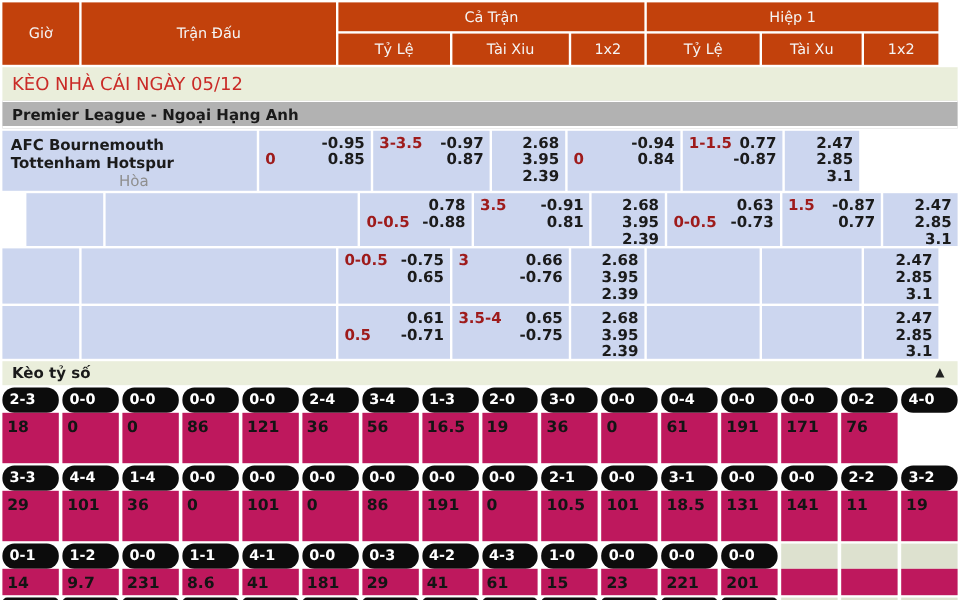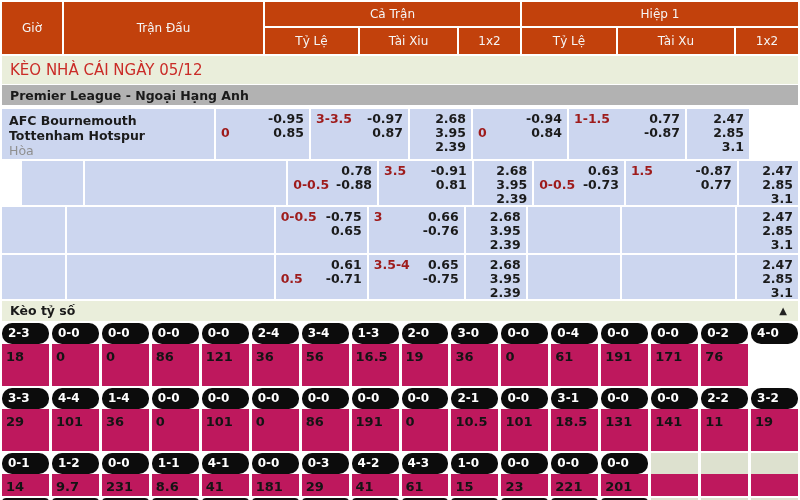--- a/index.html
+++ b/index.html
@@ -12,21 +12,21 @@
 
   
   .hdr { display: flex; gap: 2px; margin-top: 2px; }
   .hcell {
     background: #c2410c; color: #f5f5f5; font-size: 12px; font-weight: normal;
     display: flex; align-items: center; justify-content: center;
   }
   .tall { height: 52px; }
   .c1 { width: 64px; } .c2 { width: 212px; }
   .c3 { width: 93px; } .c4 { width: 97px; } .c5 { width: 61px; }
-  .c6 { width: 94px; } .c7 { width: 116px; } .c8 { width: 62px; }
+  .c6 { width: 94px; } .c7 { width: 83px; } .c8 { width: 62px; }
   .hgroup { display: flex; flex-direction: column; gap: 2px; }
   .glabel { height: 24px; }
   .srow { display: flex; gap: 2px; }
   .srow .hcell { height: 26px; }
 
   
   .title-bar {
     margin-top: 2px; height: 28px; line-height: 28px; padding-left: 8px;
     background: #eaeedb; color: #ca2b27; font-weight: normal; font-size: 15px;
   }
@@ -37,21 +37,21 @@
   }
 
   
   .orow { display: flex; gap: 2px; margin-top: 2px; }
   .orow .cell { background: #ccd6ef; }
   .r1 { height: 50px; } .r2 { height: 44px; padding-left: 20px; } .r3 { height: 46px; } .r4 { height: 44px; }
   .time-cell { text-align: center; font-size: 12px; font-weight: bold; padding-top: 5px; line-height: 15px; }
   .date { color: #3a3a3a; }
   .kick { color: #f15b5b; }
   .match-cell { font-size: 12.5px; font-weight: bold; padding: 4px 0 0 7px; line-height: 15px; color: #1b1b1b; }
-  .draw { color: #8f8f8f; font-weight: normal; }
+  .draw { color: #8f8f8f; font-weight: normal; text-align: center; }
   .odds-cell { padding: 3px 5px 0 5px; font-size: 12.5px; font-weight: bold; color: #1b1b1b; }
   .oline { line-height: 14px; display: flex; justify-content: space-between; }
   .oline.right { display: block; text-align: right; }
   .hdp { color: #9e1b1b; }
 
   
   .score-head {
     margin-top: 2px; height: 20px; line-height: 20px; padding-left: 8px;
     background: #eaeedb; color: #1a1a1a; font-weight: bold; font-size: 12.5px;
     position: relative; cursor: pointer;

